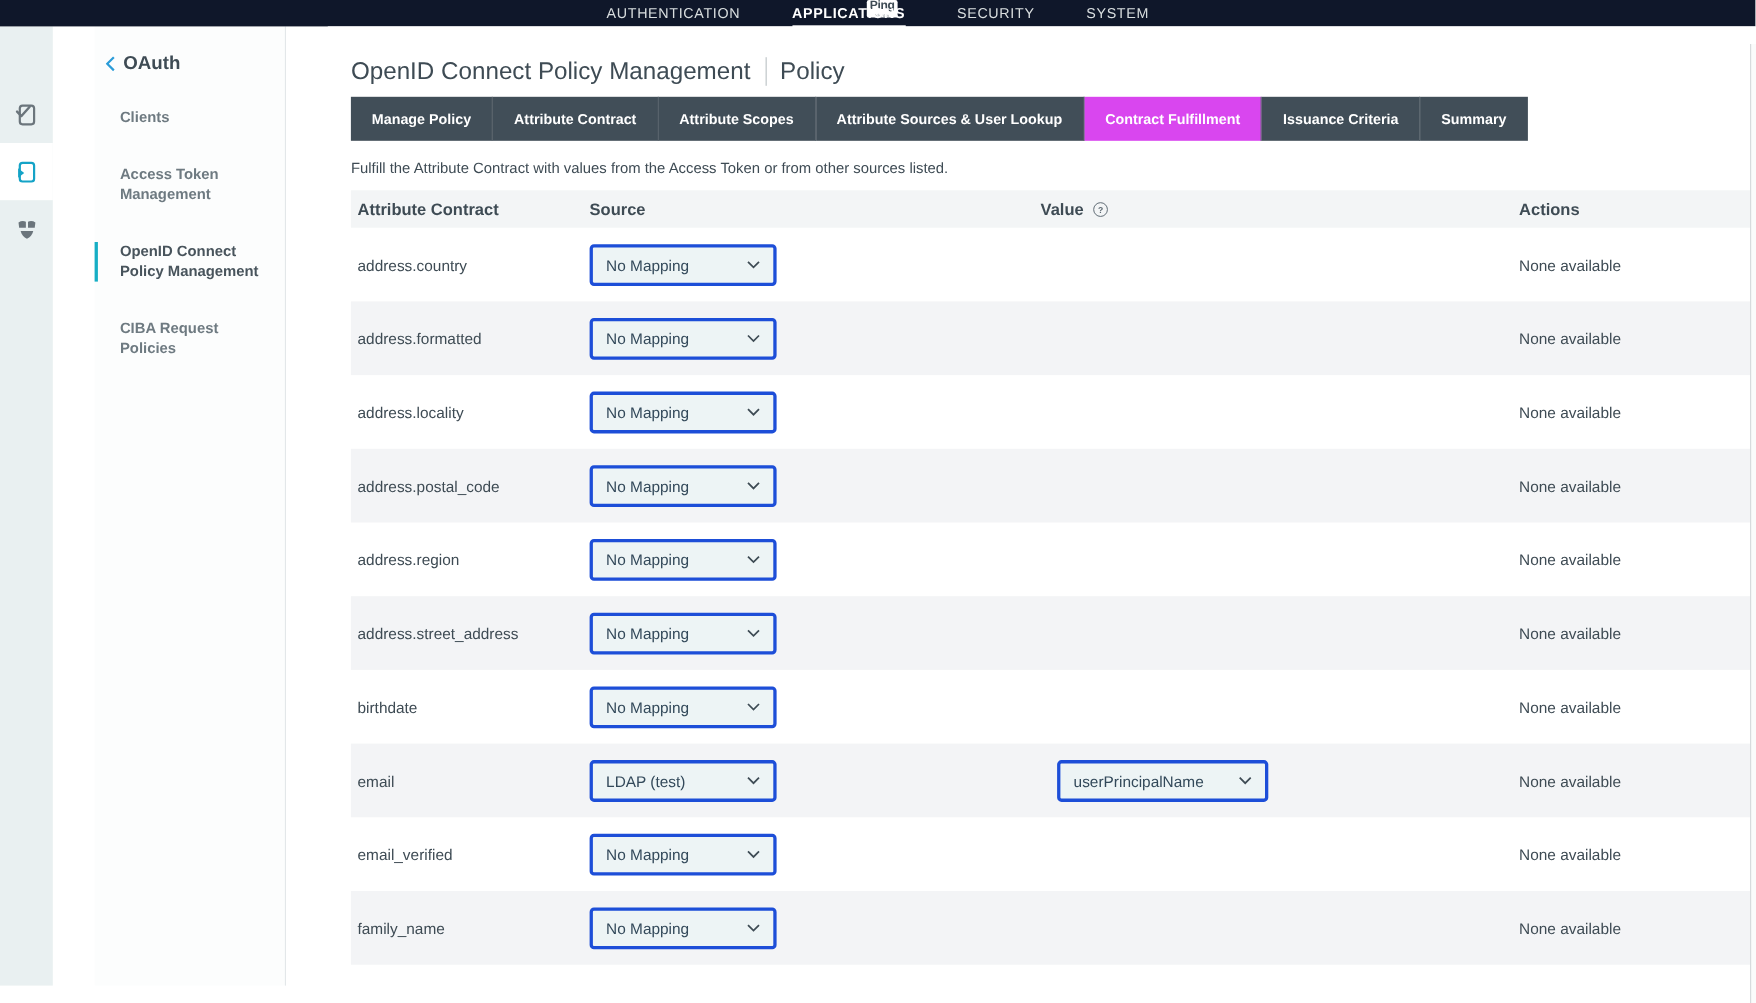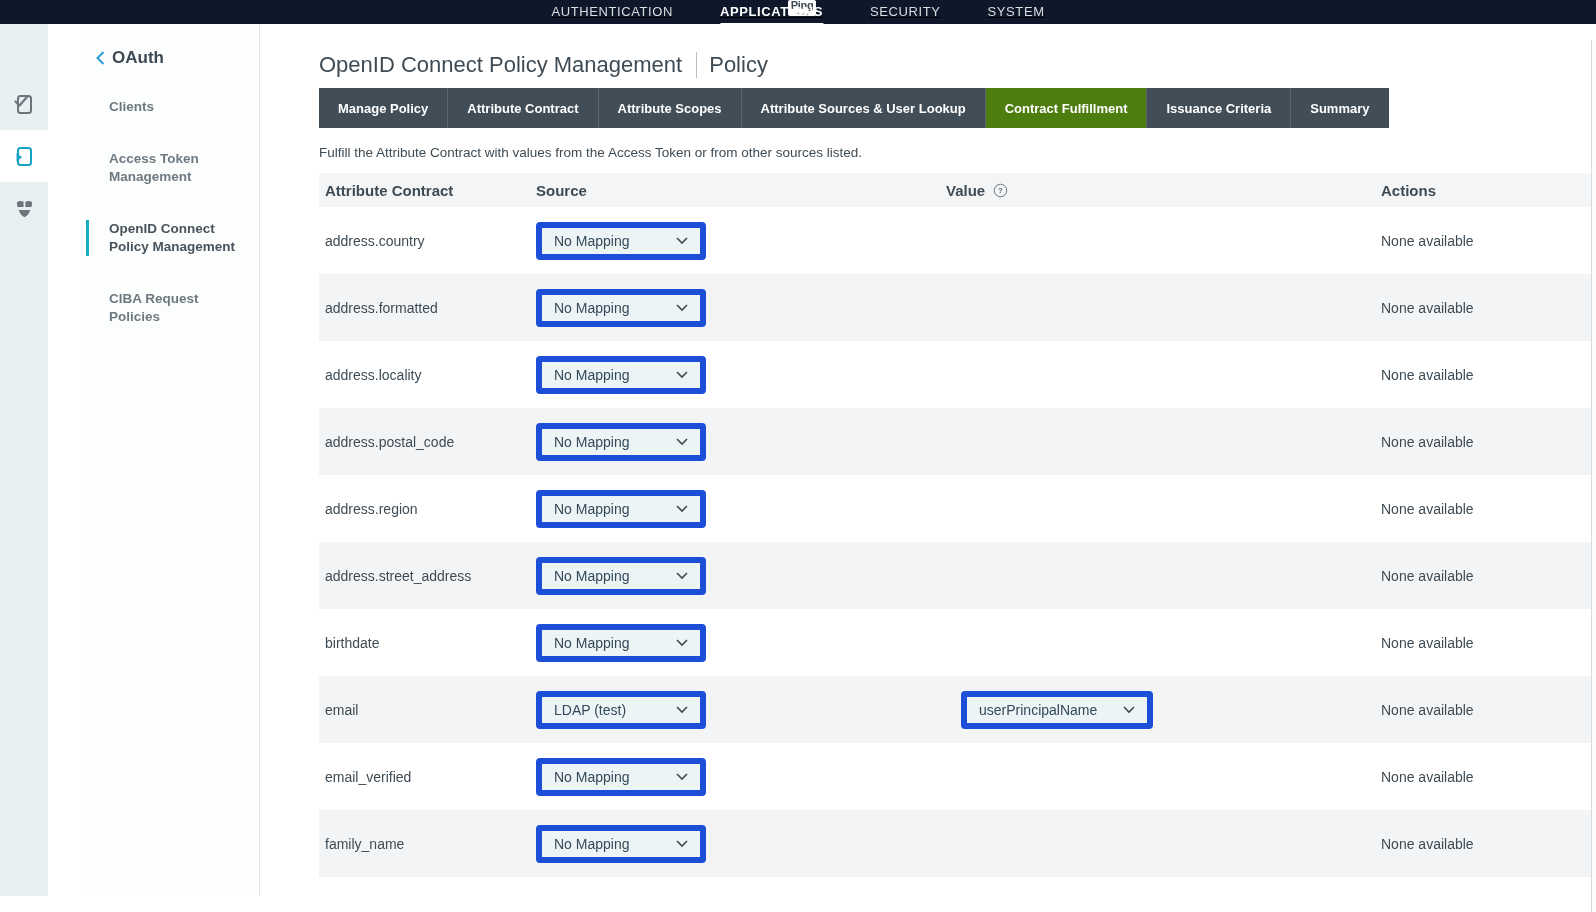--- a/index.html
+++ b/index.html
@@ -8,21 +8,21 @@
 
   
   .topbar { height:24px; background:#0f172a; display:flex; align-items:center; position:relative;flex-direction:column; }
   .logo { width:28px; height:28px; background:#fff; border-radius:2px; margin-left:8px;
     display:flex; flex-direction:column; align-items:center; justify-content:center; line-height:1; }
   .logo-ping { font-size:11px; font-weight:bold; color:#3e4b54; letter-spacing:-0.3px; }
   .logo-sub { font-size:4px; color:#8a9298; margin-top:1px; }
   .brand { margin-left:15px; font-size:19px; color:#fff; letter-spacing:0.2px;margin-top:27px; }
   .brand .b1 { font-weight:bold; }
   .brand .b2 { font-weight:300; }
-  .topnav { position:absolute; left:50%; transform:translateX(-50%); display:flex; gap:47px; align-items:center; height:100%;text-decoration:underline; }
+  .topnav { position:absolute; left:50%; transform:translateX(-50%); display:flex; gap:47px; align-items:center; height:100%; }
   .navitem { color:#d9dedf; font-size:13px; letter-spacing:0.6px; text-decoration:none;
     padding:5px 0 4px 0; border-bottom:2px solid transparent; cursor:pointer; }
   .navitem.active { color:#fff; font-weight:bold; border-bottom-color:#fff; }
   .topicons { margin-left:auto; display:flex; align-items:center; height:100%; }
   .topicon { width:50px; height:26px; display:flex; align-items:center; justify-content:center;
     color:#99a2a8; border-left:1px solid #5d686e; cursor:pointer; }
   .topicon:first-child { border-left:none; }
 
   
   .shell { display:flex; height:872px;gap:38px; }
@@ -42,37 +42,37 @@
 
   
   .main { flex:1; background:#fff; padding-left:21px; position:relative; }
   .title { margin-top:28px; font-size:22px; font-weight:normal; color:#3e4b54; display:flex; align-items:center; }
   .tsep { display:inline-block; width:1px; height:26px; background:#b9c0c4; margin:0 12px 0 14px; }
 
   .tabs { margin-top:10px; display:flex;align-items:center; }
   .tab { background:#414e58; color:#fff; font-size:13px; font-weight:bold; height:40px;
     display:flex; align-items:center; padding:0 19px; border-right:1px solid #5c676f; cursor:pointer; }
   .tab:last-child { border-right:none; }
-  .tab.active { background:#4d7c0f; }
+  .tab.active { background:#d946ef; }
 
   .desc { margin-top:17px; font-size:13.5px; color:#3e4b54; }
 
   .table { margin-top:13px; width:1310px; }
   .thead { display:flex; background:#f3f5f6; height:34px; align-items:center;
     font-size:15px; font-weight:bold; color:#3e4b54; }
   .trow { display:flex; height:67px; align-items:center; font-size:14px; color:#3e4b54; }
   .trow:nth-child(even) { background:#f3f4f6; }
   .cell { display:flex; align-items:center; }
   .c-attr { width:217px; padding-left:6px; }
   .c-src { width:410px; }
   .c-val { width:435px; }
   .c-act { width:248px; }
   .help-icon { margin-left:8px; color:#5b6770; display:inline-flex; }
 
-  .dropdown { width:170px; height:38px; background:#edf4f5; border:6px solid #1d4ed8; border-radius:4px;
+  .dropdown { width:170px; height:38px; background:#edf4f5; border:3px solid #1d4ed8; border-radius:4px;
     display:flex; align-items:center; justify-content:space-between; padding:0 12px; cursor:pointer;text-align:center; }
   .dd-text { font-size:14px; color:#33495a; }
   .chev { color:#3e4b54; width:12px; height:8px; flex:0 0 12px; }
   .dd-value { width:192px; margin-left:15px; }
 
   .scroll-edge { position:fixed; top:40px; right:0; width:5px; height:872px; border-left:1px solid #d7dbdd; background:#fafbfb; }
 </style>
 </head>
 <body>
 

